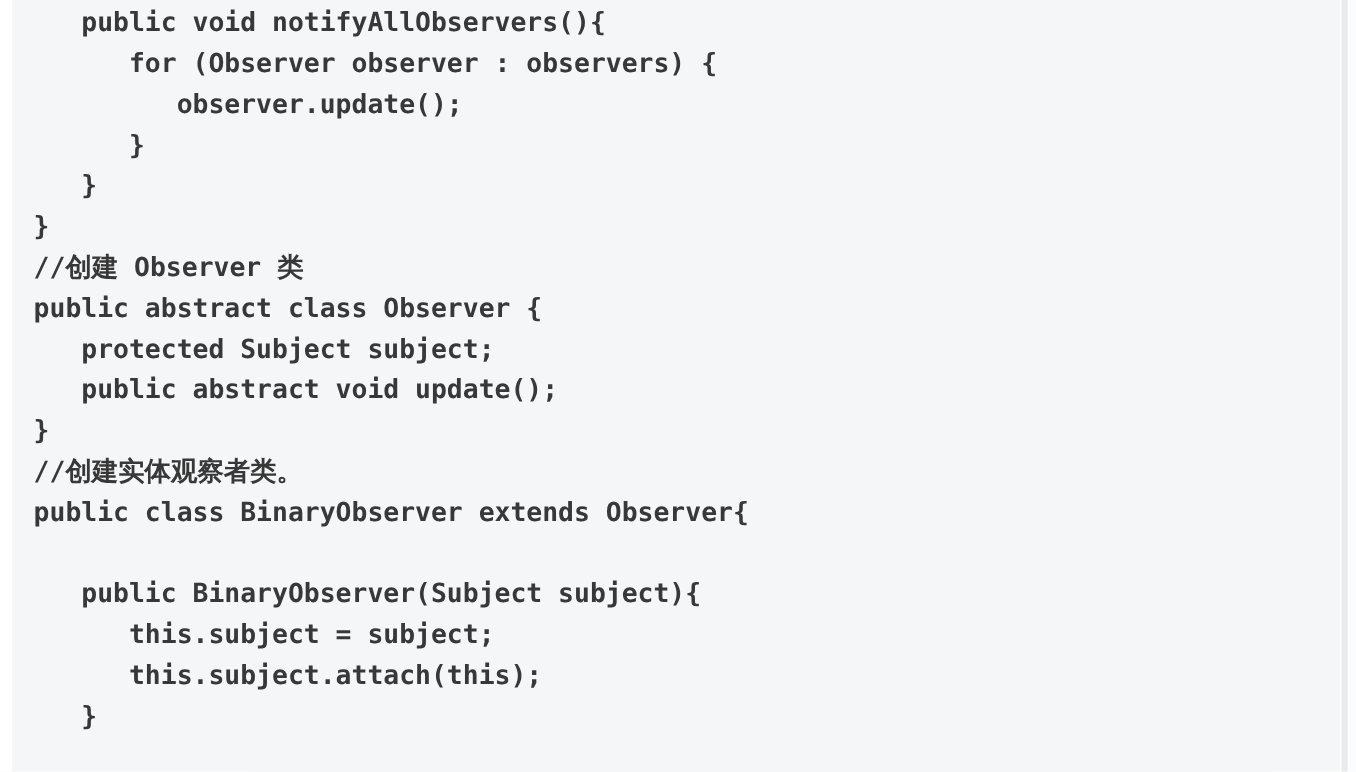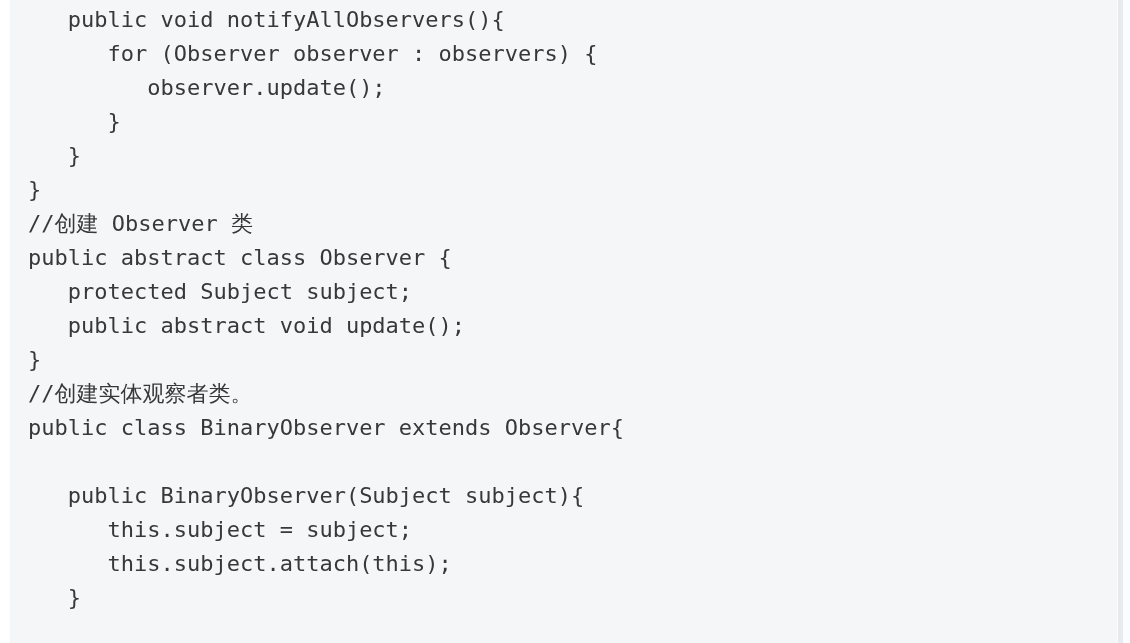--- a/index.html
+++ b/index.html
@@ -11,20 +11,21 @@
     height: 643px;
     overflow: hidden;
     background: #ffffff;
     font-family: "Liberation Sans", sans-serif;
   }
   .page {
     position: relative;
     width: 1130px;
     height: 643px;
     background: #ffffff;
+    font-weight: bold;
   }
   
   .code-block {
     position: absolute;
     left: 10px;
     top: 0;
     width: 1107px;
     height: 643px;
     margin: 0;
     box-sizing: border-box;

